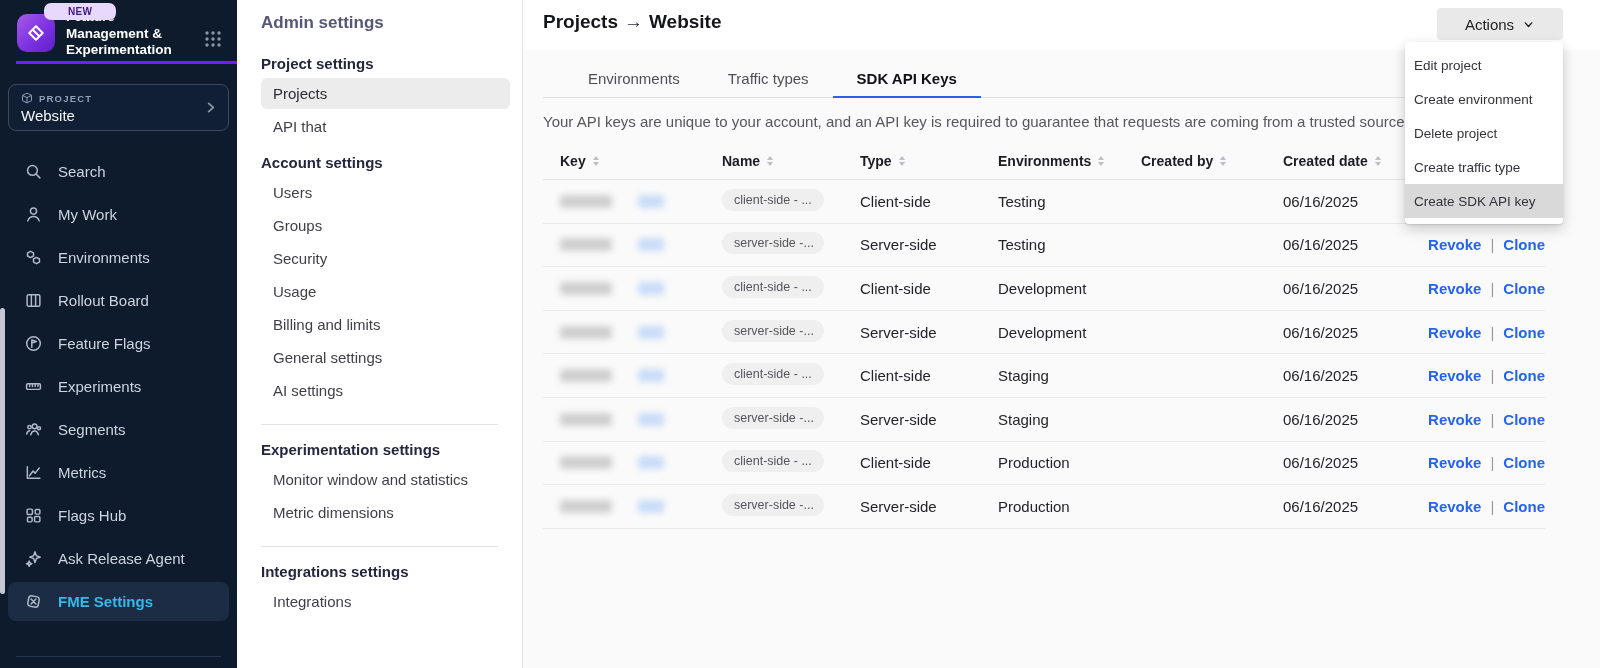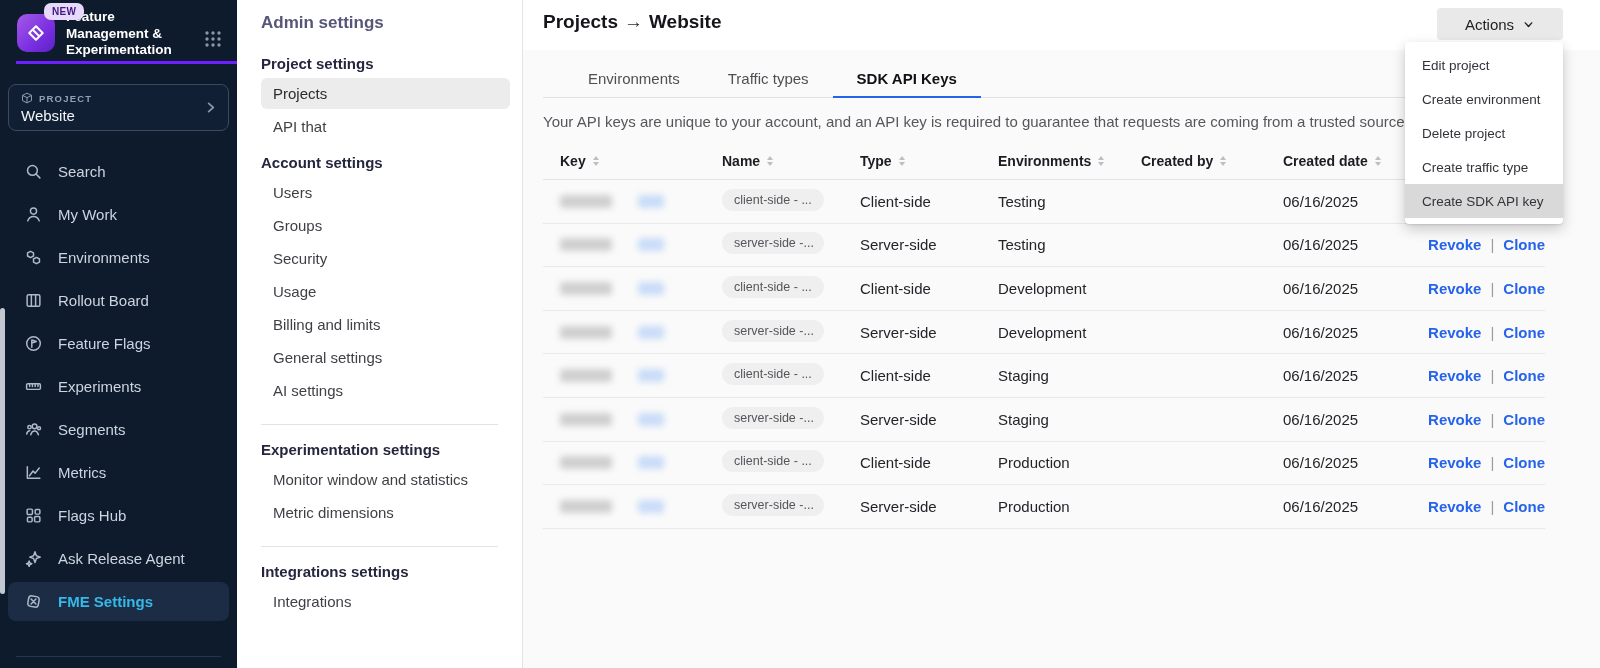--- a/index.html
+++ b/index.html
@@ -6,21 +6,21 @@
   body{width:1600px;height:668px;position:relative;overflow:hidden;
        font-family:"Liberation Sans",sans-serif;background:#fff;-webkit-font-smoothing:antialiased}
 
   
   .sidebar{position:absolute;left:0;top:0;width:237px;height:668px;background:#0d1b2c;z-index:3}
   .brand{position:relative;height:62px}
   .logo{position:absolute;left:17px;top:14px;width:38px;height:38px;border-radius:10px;
         background:linear-gradient(135deg,#a55ae8 0%,#7a2fe0 60%,#5b21c9 100%);
         display:flex;align-items:center;justify-content:center}
   .new-badge{position:absolute;left:44px;top:3px;background:#e7d9fb;color:#41197f;
-             font-size:10px;font-weight:bold;padding:3px 8px;border-radius:7px;letter-spacing:.3px;z-index:2}
+             font-size:10px;font-weight:bold;padding:3px 24px;border-radius:7px;letter-spacing:.3px;z-index:2}
   .brand-title{position:absolute;left:66px;top:9px;width:122px;color:#fff;
                font-size:13.5px;font-weight:bold;line-height:16.5px}
   .grid-dots{position:absolute;right:15px;top:30px;color:#8a96a8}
   .accent-line{position:absolute;top:61px;left:16px;right:0;height:3px;background:#6e1fff}
 
   .project-card{position:absolute;top:84px;left:8px;width:221px;height:47px;box-sizing:border-box;
                 border:1px solid #3b4a61;border-radius:8px;background:#101f33;padding:7px 12px;cursor:pointer}
   .proj-row1{display:flex;align-items:center;gap:6px;color:#93a0b4;font-size:9.5px;
              font-weight:bold;letter-spacing:1.2px}
   .proj-name{color:#f3f5f8;font-size:15px;margin-top:3px;font-weight:500}
@@ -75,21 +75,21 @@
   .blob.user{width:92px;background:#d2d2d2}
   .pill{display:inline-block;padding:4px 12px;border-radius:13px;background:#efefef;
         color:#55555c;font-size:12.5px;max-width:78px;overflow:hidden;white-space:nowrap}
   .row-actions{justify-self:end;display:flex;gap:9px;align-items:center;font-size:15px}
   .link{color:#2563eb;font-weight:bold;text-decoration:none;cursor:pointer}
   .sep{color:#9a9aa0}
 
   
   .menu{position:absolute;left:882px;top:42px;width:158px;background:#fff;border-radius:4px;
         box-shadow:0 1px 2px rgba(0,0,0,.10),0 5px 14px rgba(0,0,0,.20);padding:6px 0;z-index:20}
-  .menu-item{height:34px;display:flex;align-items:center;padding:0 17px;font-size:13.5px;
+  .menu-item{height:34px;display:flex;align-items:center;padding:0 9px;font-size:13.5px;
              color:#33333a;cursor:pointer;white-space:nowrap}
   .menu-item.hl{background:#d9d9d9}
 
   svg{display:block}
 </style>
 </head>
 <body>
 
 <aside class="sidebar">
   <div class="brand">

